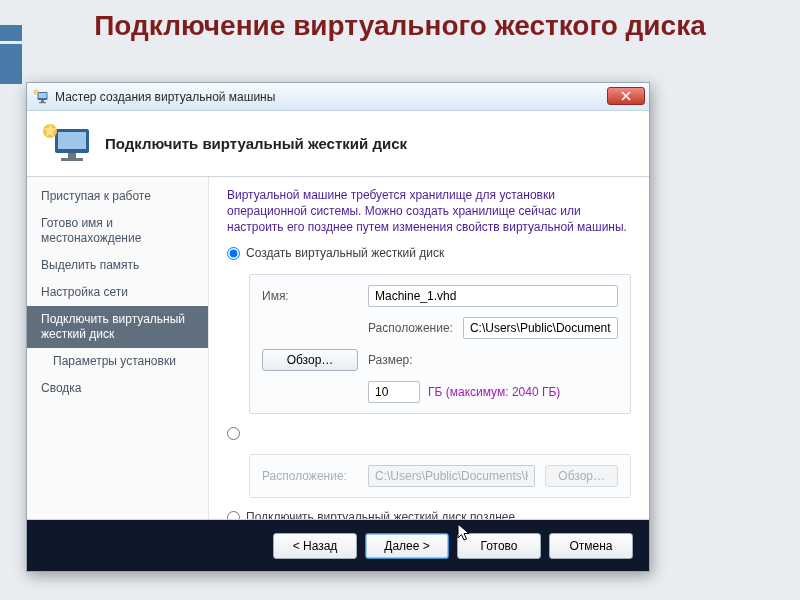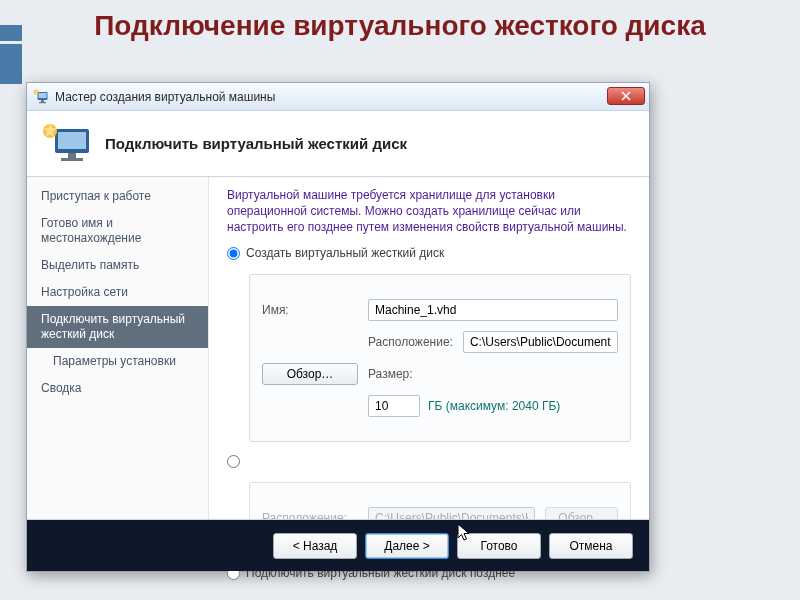--- a/index.html
+++ b/index.html
@@ -67,31 +67,31 @@
     display:flex; flex-direction:column; gap:10px;
     font-size:12px; color:#3d3d3d;
   }
   .desc { line-height:1.35; color:#4c1d95; }
   .opt { display:flex; align-items:flex-start; gap:6px; }
   .opt input[type=radio] { margin-top:1px; }
   .opt-label { font-size:12px; }
   .subform {
     margin:4px 0 2px 22px;
     border:1px solid #d9dde2; background:#fbfcfd;
-    padding:24px 12px; border-radius:2px;
+    padding:10px 12px; border-radius:2px;
     display:grid; grid-template-columns:96px 1fr auto; gap:10px 10px;
     align-items:center;
   }
   .subform .lbl { color:#555; }
   .subform input[type=text] {
     height:22px; border:1px solid #b9c2cc; border-radius:2px;
     padding:0 6px; font-size:12px; background:#fff; width:100%;
   }
   .subform input.small { width:52px; }
-  .unit { color:#0f766e; font-size:12px; }
+  .unit { color:#a21caf; font-size:12px; }
   .browse-btn {
     height:22px; padding:0 12px; font-size:12px;
     background:linear-gradient(#fdfdfd,#e9edf1);
     border:1px solid #a9b3bf; border-radius:3px; cursor:pointer;
   }
   .subform.disabled { opacity:.85; }
   .subform.disabled .lbl { color:#9aa1a9; }
   .subform.disabled input[type=text] { color:#9aa1a9; background:#f3f4f6; }
   .subform.disabled .browse-btn { color:#9aa1a9; border-color:#cfd5db; background:#f1f3f5; cursor:default; }
   .size-row { display:flex; align-items:center; gap:8px; grid-column: 2 / span 2; }

